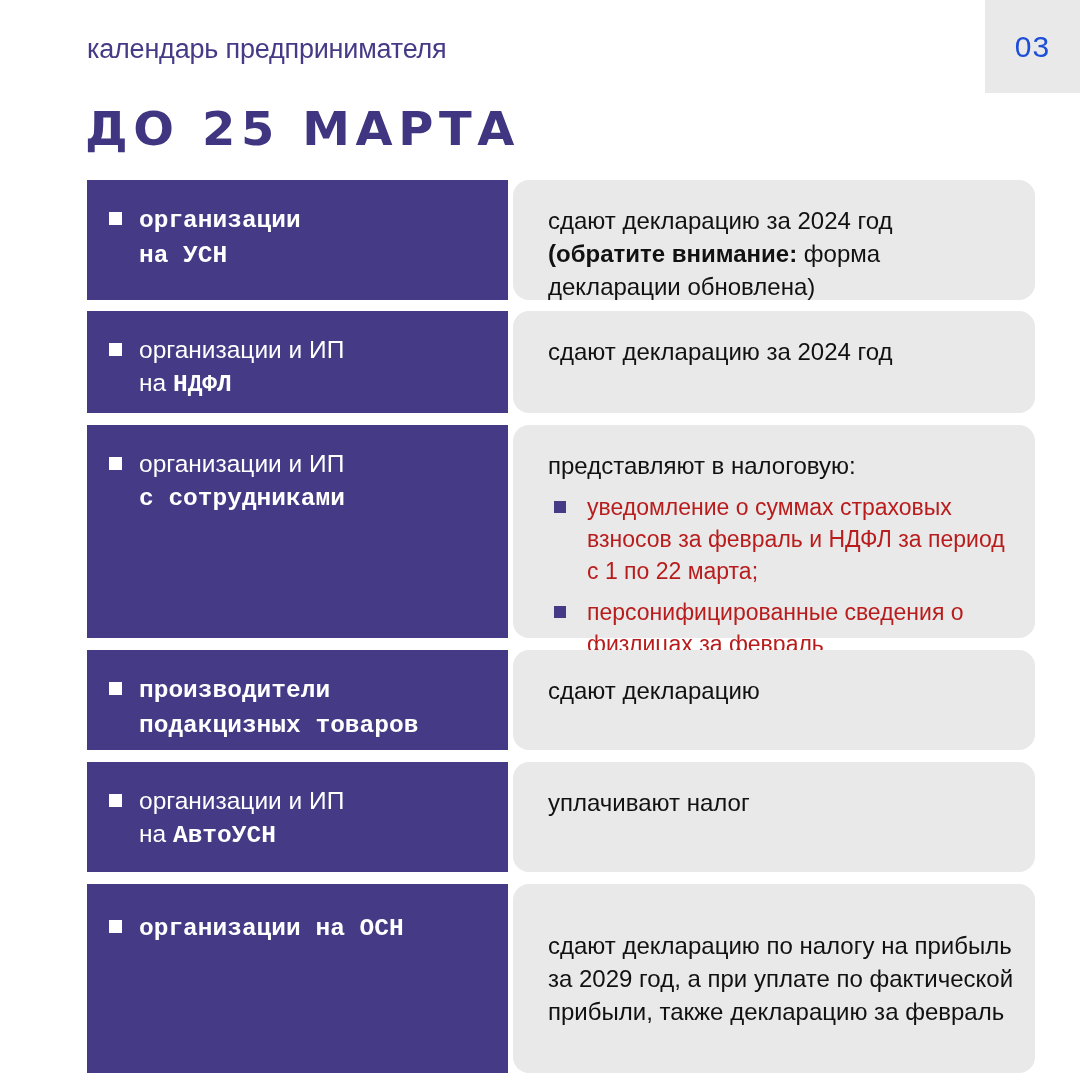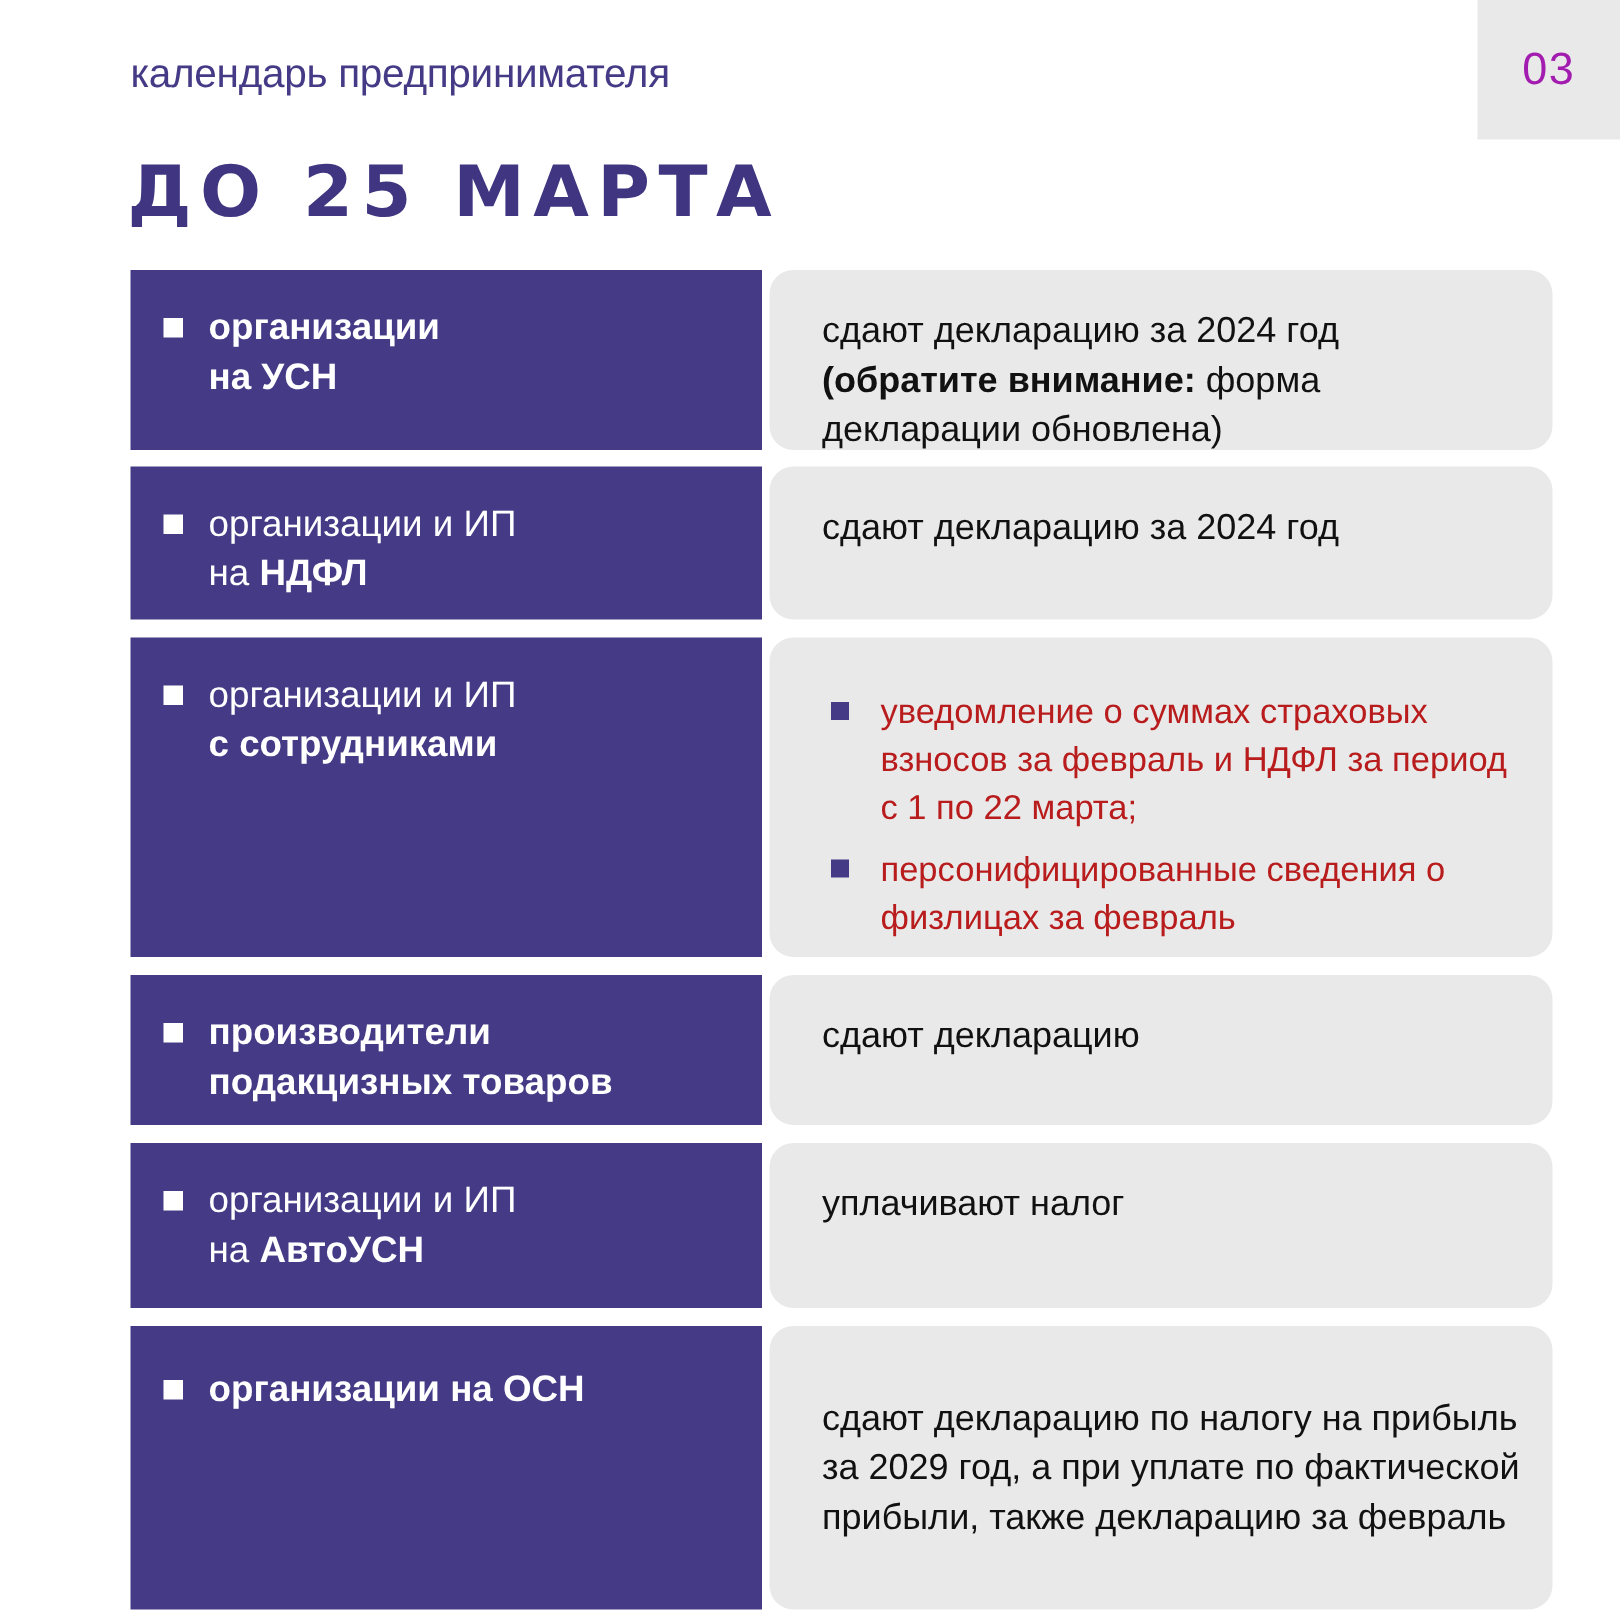--- a/index.html
+++ b/index.html
@@ -11,21 +11,21 @@
     overflow:hidden;
     position:relative;
   }
   .page{position:relative;width:1080px;height:1080px;}
 
   
   .page-badge{
     position:absolute;left:985px;top:0;width:95px;height:93px;
     background:#e9e9e9;
     display:flex;align-items:center;justify-content:center;
-    color:#a21caf;font-size:30px;letter-spacing:1px;
+    color:#1d4ed8;font-size:30px;letter-spacing:1px;
   }
   .kicker{
     position:absolute;left:87px;top:34px;
     color:#453A86;font-size:27px;font-weight:400;letter-spacing:-0.2px;
     white-space:nowrap;
   }
   .headline{
     position:absolute;left:85px;top:101px;
     color:#3F3580;
     font-size:47px;font-weight:700;
@@ -57,21 +57,21 @@
     position:relative;
     padding-left:30px;
     color:#ffffff;
     font-size:24.5px;
     line-height:33px;
   }
   .lt::before{
     content:"";position:absolute;left:0;top:10px;
     width:13px;height:13px;background:#ffffff;
   }
-  .lt b{font-weight:700;}
+  .lt b{font-weight:700;font-family:Liberation Mono, monospace;}
 
   .rt{
     color:#111111;
     font-size:24px;
     line-height:33px;
   }
   .rt b{font-weight:700;}
 
   .sublist{margin:4px 0 0 0;padding:0;list-style:none;}
   .sublist li{
@@ -130,20 +130,21 @@
     </div>
 
     <div class="row" style="top:425px;height:213px;">
       <div class="cell-left">
         <div class="lt">
           <span>организации и ИП</span><br>
           <b>с сотрудниками</b>
         </div>
       </div>
       <div class="cell-right">
+        <div class="rt">представляют в налоговую:</div>
         <ul class="sublist">
           <li>уведомление о суммах страховых взносов за февраль и НДФЛ за период с 1 по 22 марта;</li>
           <li>персонифицированные сведения о физлицах за февраль</li>
         </ul>
       </div>
     </div>
 
     <div class="row" style="top:650px;height:100px;">
       <div class="cell-left">
         <div class="lt">

